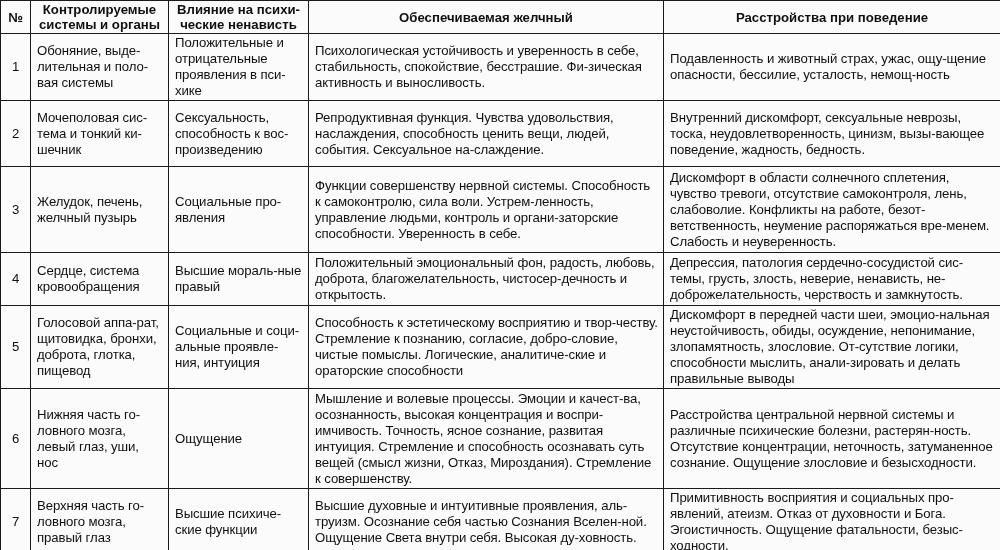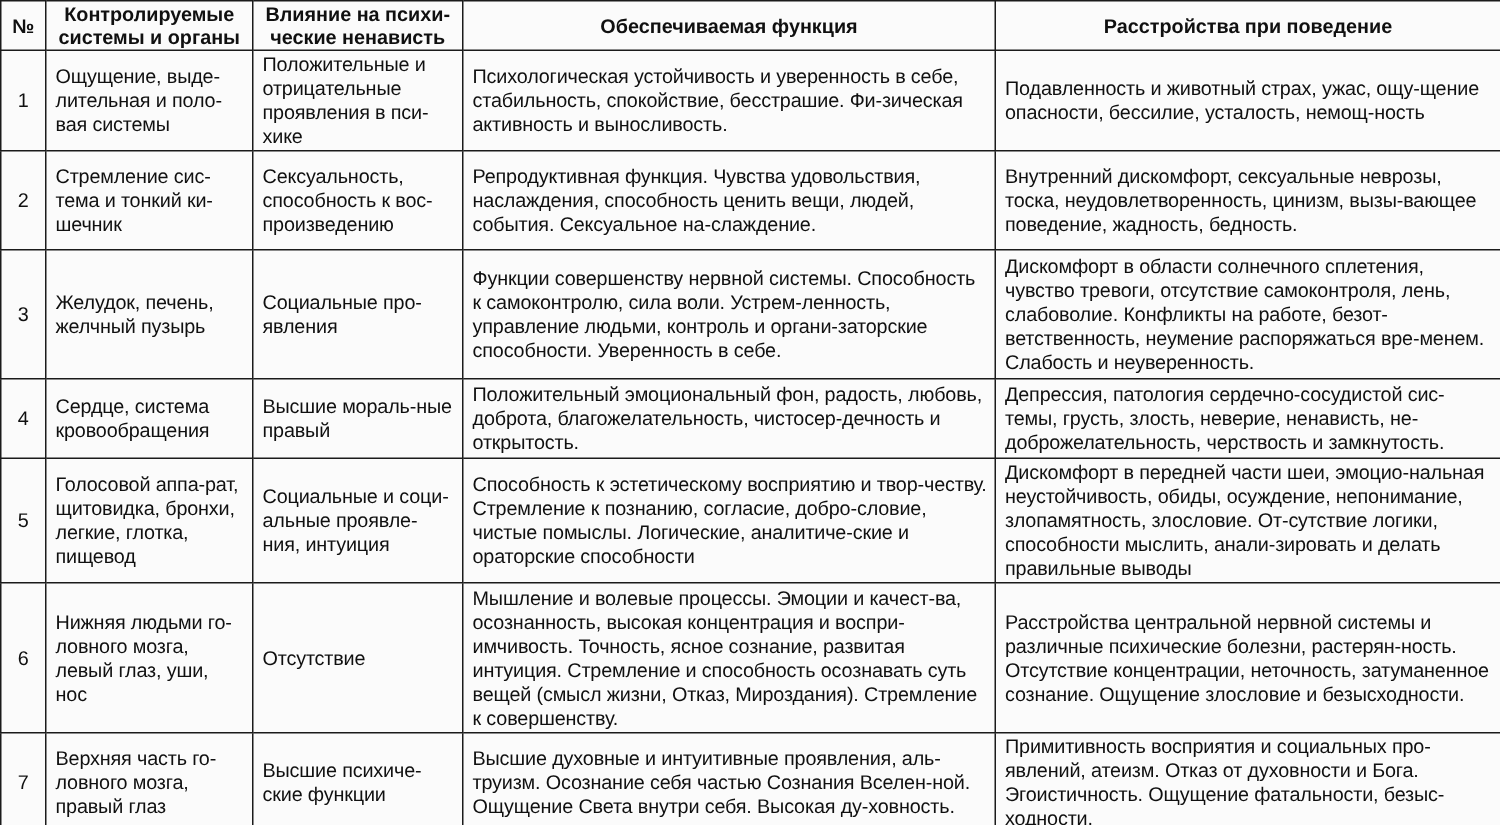--- a/index.html
+++ b/index.html
@@ -64,64 +64,64 @@
       <col style="width:138px">
       <col style="width:140px">
       <col style="width:355px">
       <col style="width:337px">
     </colgroup>
     <thead>
       <tr class="hdr">
         <th>№</th>
         <th>Контролируемые системы и органы</th>
         <th>Влияние на психи-ческие ненависть</th>
-        <th>Обеспечиваемая функция</th>
+        <th>Обеспечиваемая желчный</th>
         <th>Расстройства при поведение</th>
       </tr>
     </thead>
     <tbody>
       <tr class="r0">
         <td class="num">1</td>
-        <td>Ощущение, выде-лительная и поло-вая системы</td>
+        <td>Обоняние, выде-лительная и поло-вая системы</td>
         <td>Положительные и отрицательные проявления в пси-хике</td>
         <td>Психологическая устойчивость и уверенность в себе, стабильность, спокойствие, бесстрашие. Фи-зическая активность и выносливость.</td>
         <td>Подавленность и животный страх, ужас, ощу-щение опасности, бессилие, усталость, немощ-ность</td>
       </tr>
       <tr class="r1">
         <td class="num">2</td>
-        <td>Стремление сис-тема и тонкий ки-шечник</td>
+        <td>Мочеполовая сис-тема и тонкий ки-шечник</td>
         <td>Сексуальность, способность к вос-произведению</td>
         <td>Репродуктивная функция. Чувства удовольствия, наслаждения, способность ценить вещи, людей, события. Сексуальное на-слаждение.</td>
         <td>Внутренний дискомфорт, сексуальные неврозы, тоска, неудовлетворенность, цинизм, вызы-вающее поведение, жадность, бедность.</td>
       </tr>
       <tr class="r2">
         <td class="num">3</td>
         <td>Желудок, печень, желчный пузырь</td>
         <td>Социальные про-явления</td>
         <td>Функции совершенству нервной системы. Способность к самоконтролю, сила воли. Устрем-ленность, управление людьми, контроль и органи-заторские способности. Уверенность в себе.</td>
         <td>Дискомфорт в области солнечного сплетения, чувство тревоги, отсутствие самоконтроля, лень, слабоволие. Конфликты на работе, безот-ветственность, неумение распоряжаться вре-менем. Слабость и неуверенность.</td>
       </tr>
       <tr class="r3">
         <td class="num">4</td>
         <td>Сердце, система кровообращения</td>
         <td>Высшие мораль-ные правый</td>
         <td>Положительный эмоциональный фон, радость, любовь, доброта, благожелательность, чистосер-дечность и открытость.</td>
         <td>Депрессия, патология сердечно-сосудистой сис-темы, грусть, злость, неверие, ненависть, не-доброжелательность, черствость и замкнутость.</td>
       </tr>
       <tr class="r4">
         <td class="num">5</td>
-        <td>Голосовой аппа-рат, щитовидка, бронхи, легкие, глотка, пищевод</td>
+        <td>Голосовой аппа-рат, щитовидка, бронхи, доброта, глотка, пищевод</td>
         <td>Социальные и соци-альные проявле-ния, интуиция</td>
         <td>Способность к эстетическому восприятию и твор-честву. Стремление к познанию, согласие, добро-словие, чистые помыслы. Логические, аналитиче-ские и ораторские способности</td>
         <td>Дискомфорт в передней части шеи, эмоцио-нальная неустойчивость, обиды, осуждение, непонимание, злопамятность, злословие. От-сутствие логики, способности мыслить, анали-зировать и делать правильные выводы</td>
       </tr>
       <tr class="r5">
         <td class="num">6</td>
-        <td>Нижняя людьми го-ловного мозга, левый глаз, уши, нос</td>
-        <td>Отсутствие</td>
+        <td>Нижняя часть го-ловного мозга, левый глаз, уши, нос</td>
+        <td>Ощущение</td>
         <td>Мышление и волевые процессы. Эмоции и качест-ва, осознанность, высокая концентрация и воспри-имчивость. Точность, ясное сознание, развитая интуиция. Стремление и способность осознавать суть вещей (смысл жизни, Отказ, Мироздания). Стремление к совершенству.</td>
         <td>Расстройства центральной нервной системы и различные психические болезни, растерян-ность. Отсутствие концентрации, неточность, затуманенное сознание. Ощущение злословие и безысходности.</td>
       </tr>
       <tr class="r6">
         <td class="num">7</td>
         <td>Верхняя часть го-ловного мозга, правый глаз</td>
         <td>Высшие психиче-ские функции</td>
         <td>Высшие духовные и интуитивные проявления, аль-труизм. Осознание себя частью Сознания Вселен-ной. Ощущение Света внутри себя. Высокая ду-ховность.</td>
         <td>Примитивность восприятия и социальных про-явлений, атеизм. Отказ от духовности и Бога. Эгоистичность. Ощущение фатальности, безыс-ходности.</td>
       </tr>

